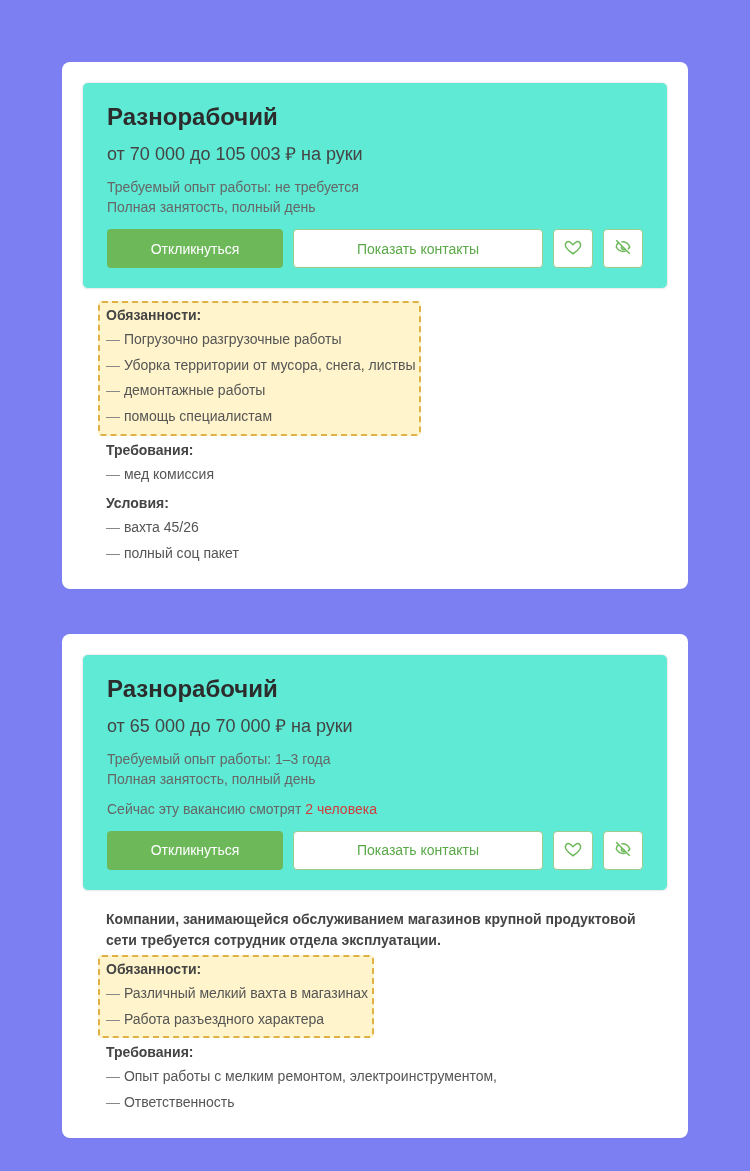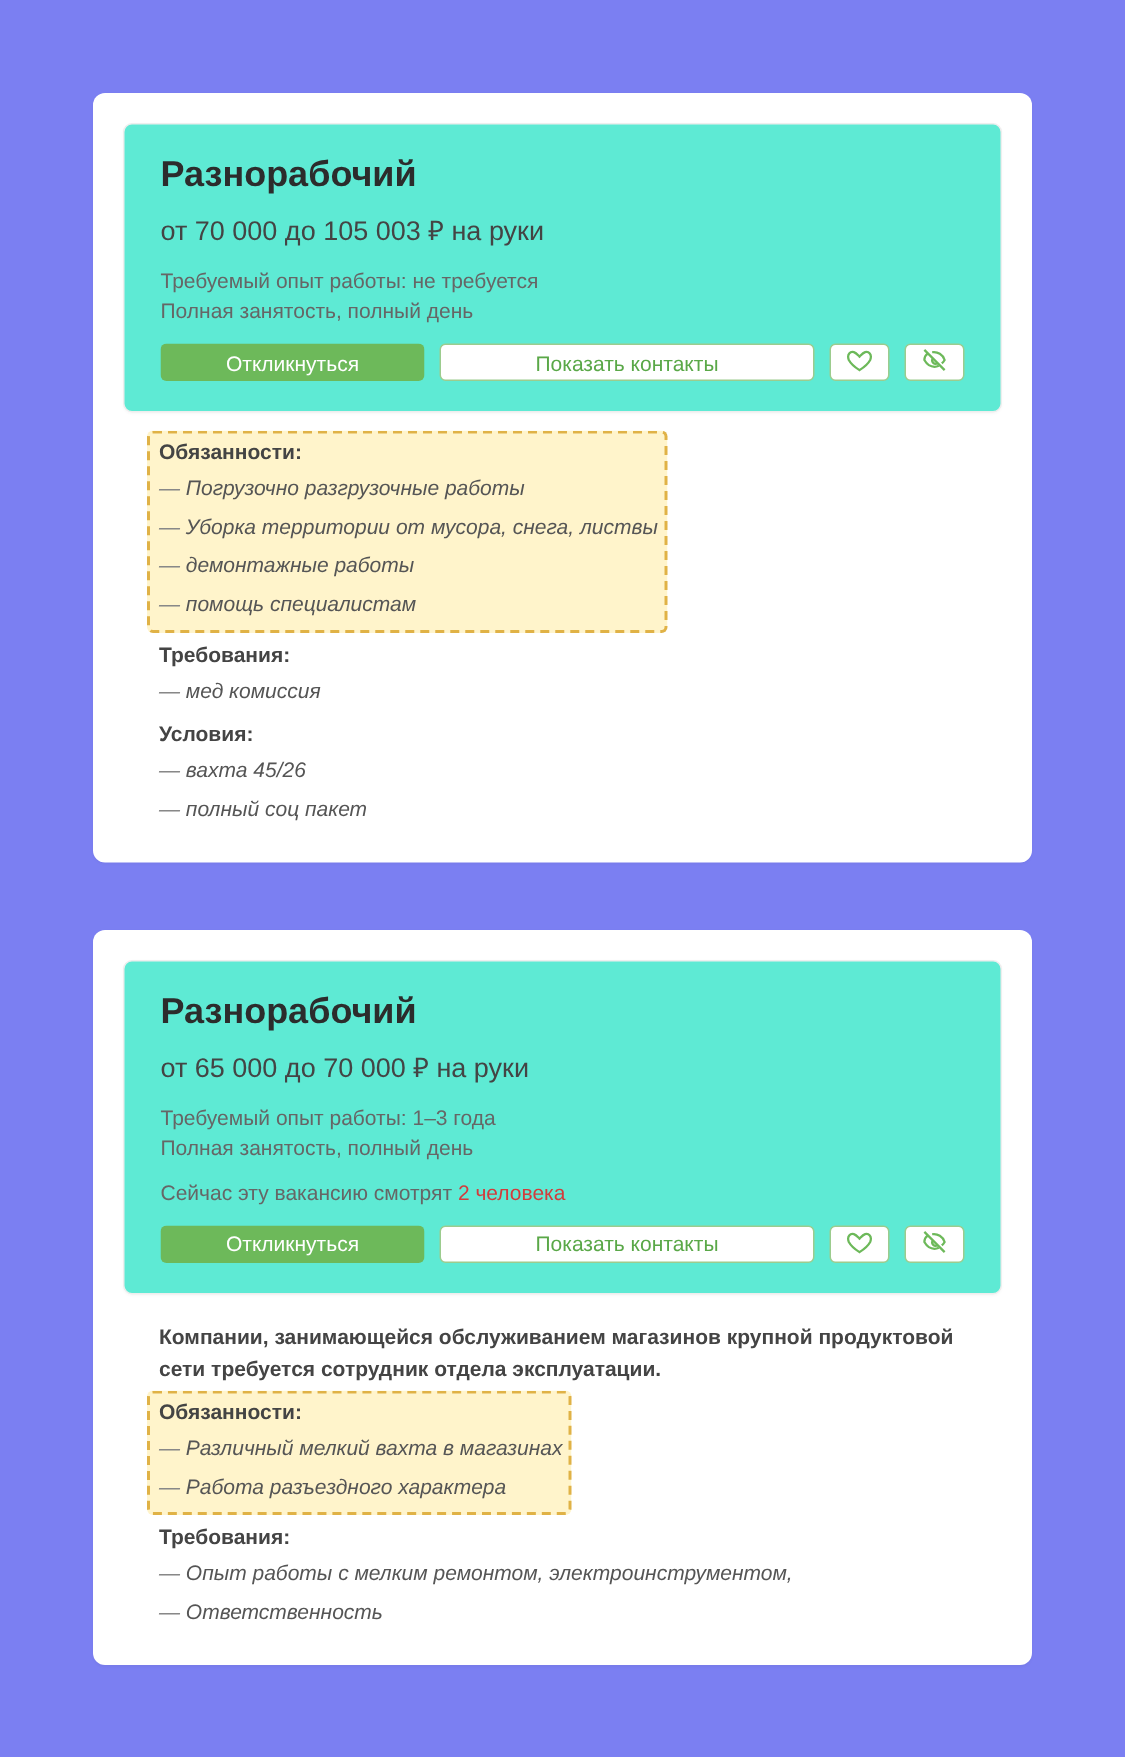--- a/index.html
+++ b/index.html
@@ -52,21 +52,21 @@
     margin-bottom: 14px;
   }
   .viewers .count {
     color: #d23c3c;
   }
   .btn-row {
     display: flex;
     gap: 10px;
   }
   .btn {
-    height: 25px;
+    height: 39px;
     border-radius: 4px;
     display: flex;
     align-items: center;
     justify-content: center;
     font-size: 14px;
     cursor: pointer;
     border: 1px solid transparent;
   }
   .btn-apply {
     background: #6db95a;
@@ -95,21 +95,20 @@
   .section-title {
     font-weight: 700;
     color: #444;
     margin-top: 10px;
     margin-bottom: 6px;
   }
   .li {
     margin-left: 0;
     margin-bottom: 4px;
     line-height: 1.55;
-    font-style: italic;
   }
   .li::before {
     content: "— ";
     color: #888;
   }
   .intro {
     font-weight: 700;
     color: #444;
     margin-bottom: 10px;
     line-height: 1.5;

